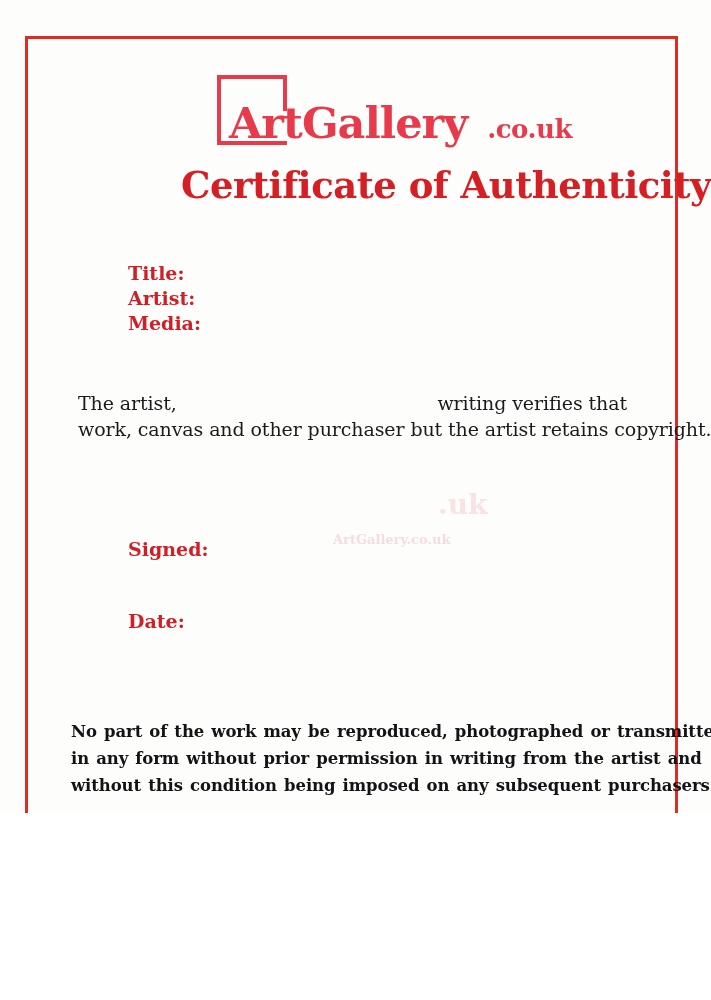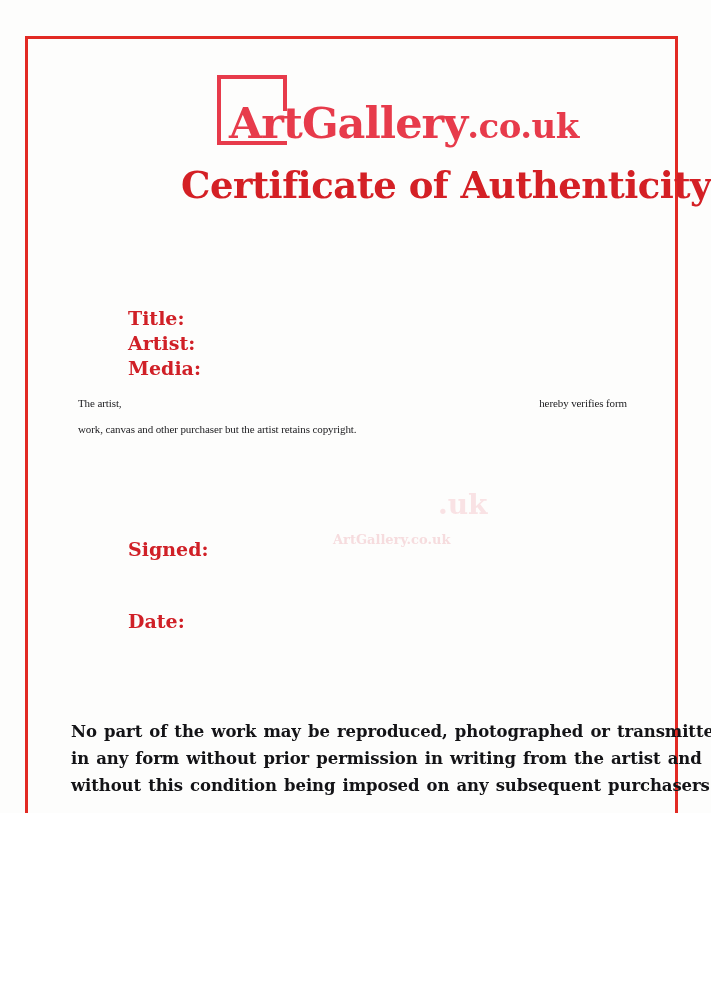--- a/index.html
+++ b/index.html
@@ -39,21 +39,21 @@
     top: 101px;
     display: flex;
     align-items: baseline;
     line-height: 44px;
     white-space: nowrap;
     color: #e73b4b;
     font-weight: bold;
     letter-spacing: -1px;
   }
   .logo-main { font-size: 43px; }
-  .logo-domain { font-size: 34px; letter-spacing: -0.5px; }
+  .logo-domain { font-size: 26px; letter-spacing: -0.5px; margin-left: 20px; }
   
   .heading {
     position: absolute;
     left: 0;
     top: 163px;
     width: 711px;
     text-align: right;
     font-size: 37px;
     font-weight: bold;
     letter-spacing: -0.5px;
@@ -62,33 +62,31 @@
   }
   
   .fields {
     position: absolute;
     left: 128px;
     top: 261px;
     font-size: 19px;
     font-weight: bold;
     color: #d02027;
     line-height: 25px;
-    margin-top: 45px;
   }
   
   .body-par {
     position: absolute;
     left: 78px;
     top: 390px;
     width: 549px;
-    font-size: 11px;
+    font-size: 19px;
     color: #1b1b1e;
     line-height: 26px;
     letter-spacing: -0.1px;
-    font-family: Liberation Serif, serif;
   }
   .body-line { white-space: nowrap; }
   .body-line-split {
     display: flex;
     justify-content: space-between;
   }
   
   .ghost-small {
     position: absolute;
     left: 333px;
@@ -157,21 +155,21 @@
 
   <div class="fields">
     <div>Title:</div>
     <div>Artist:</div>
     <div>Media:</div>
   </div>
 
   <div class="body-par">
     <div class="body-line body-line-split">
       <span>The artist,</span>
-      <span>hereby verifies form</span>
+      <span>writing verifies that</span>
     </div>
     <div class="body-line">work, canvas and other purchaser but the artist retains copyright.</div>
   </div>
 
   <div class="ghost-small">ArtGallery.co.uk</div>
   <div class="ghost-large">.uk</div>
 
   <div class="signed-label">Signed:</div>
   <div class="date-label">Date:</div>
 

